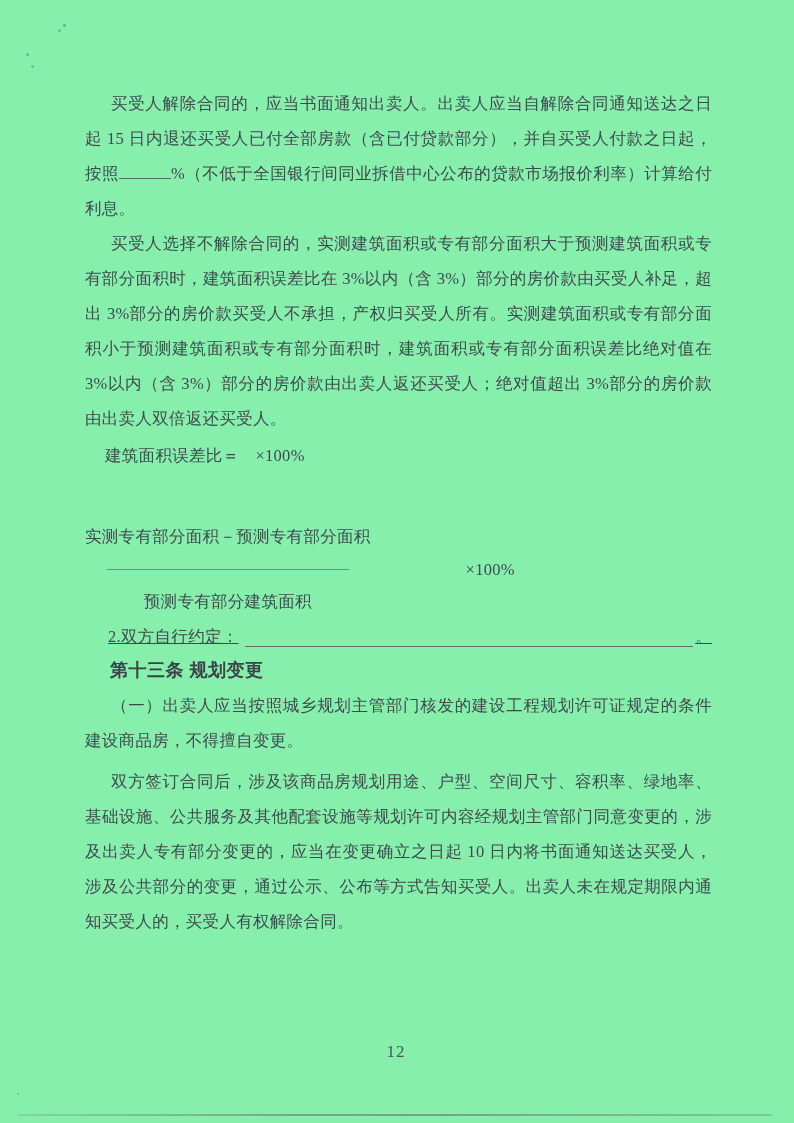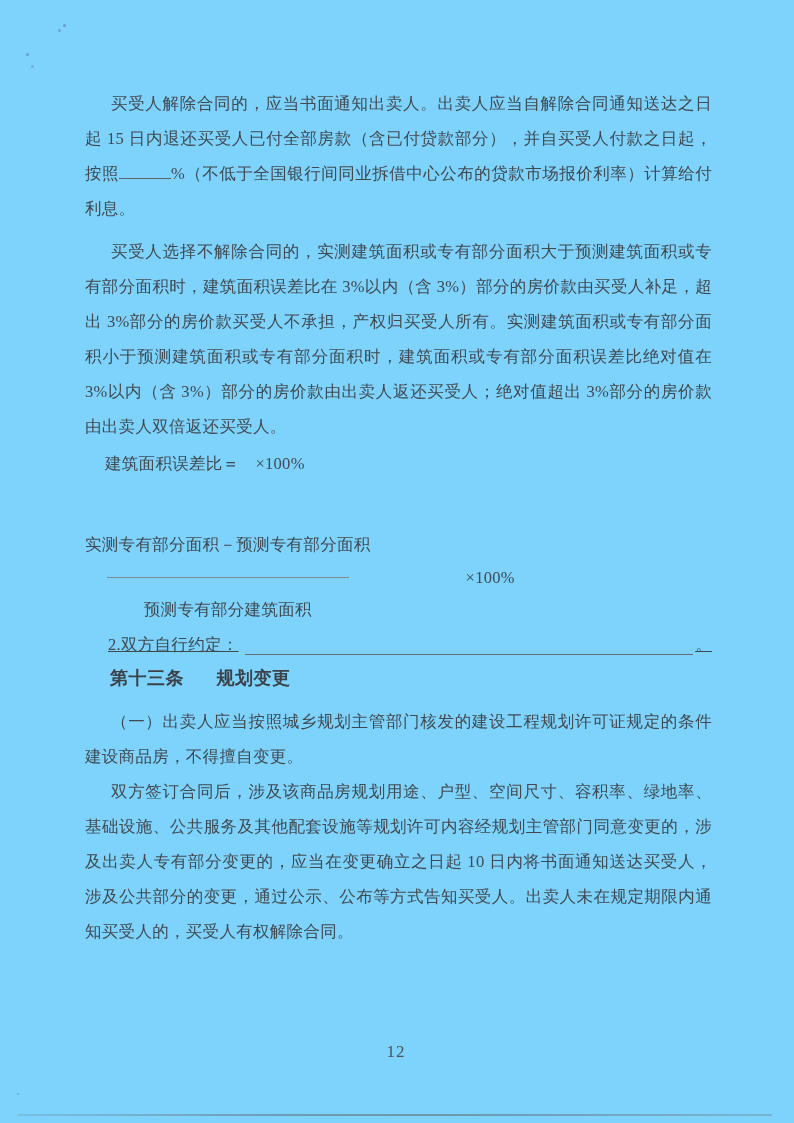--- a/index.html
+++ b/index.html
@@ -1,39 +1,39 @@
 <!DOCTYPE html>
 <html><head>
 <meta charset="utf-8">
 <style>
   html,body{margin:0;padding:0;background:#e8e8e8;}
   .sheet{
     position:relative;
     width:794px;height:1123px;
     margin:0 auto;
-    background:#7dd3fc;
+    background:#86efac;
     overflow:hidden;
     font-family:"Liberation Serif","DejaVu Serif",serif;
     color:#414950;
   }
   .content{
     position:absolute;
     left:85px; top:86px;
     width:627px;
   }
   .para{
     margin:0;
     font-size:16.5px;
     line-height:35px;
     text-align:justify;
     letter-spacing:0.3px;
     color:#414950;
   }
   .indent{ text-indent:26px; }
-  .p2{ margin-top:8px; }
+  .p2{ }
   .blank-inline{
     display:inline-block;
     width:52px; height:1px;
     border-bottom:1px solid #5d646b;
     vertical-align:baseline;
   }
   
   .formula{
     display:flex;
     align-items:center;
@@ -81,23 +81,23 @@
   .article-heading{
     margin:0;
     padding-left:25px;
     font-family:"Liberation Sans","DejaVu Sans",sans-serif;
     font-size:18px;
     font-weight:bold;
     line-height:33px;
     color:#3b4249;
     letter-spacing:0.5px;
   }
-  .article-heading .a-title{ margin-left:27px; }
-  .pA{ margin-top:9px; }
-  .pB{ }
+  .article-heading .a-title{ }
+  .pA{ margin-top:1px; }
+  .pB{ margin-top:6px; }
   
   .page-number{
     position:absolute;
     left:0; right:2px; top:1042px;
     text-align:center;
     font-size:17px;
     letter-spacing:1px;
     color:#4c5359;
   }
   

